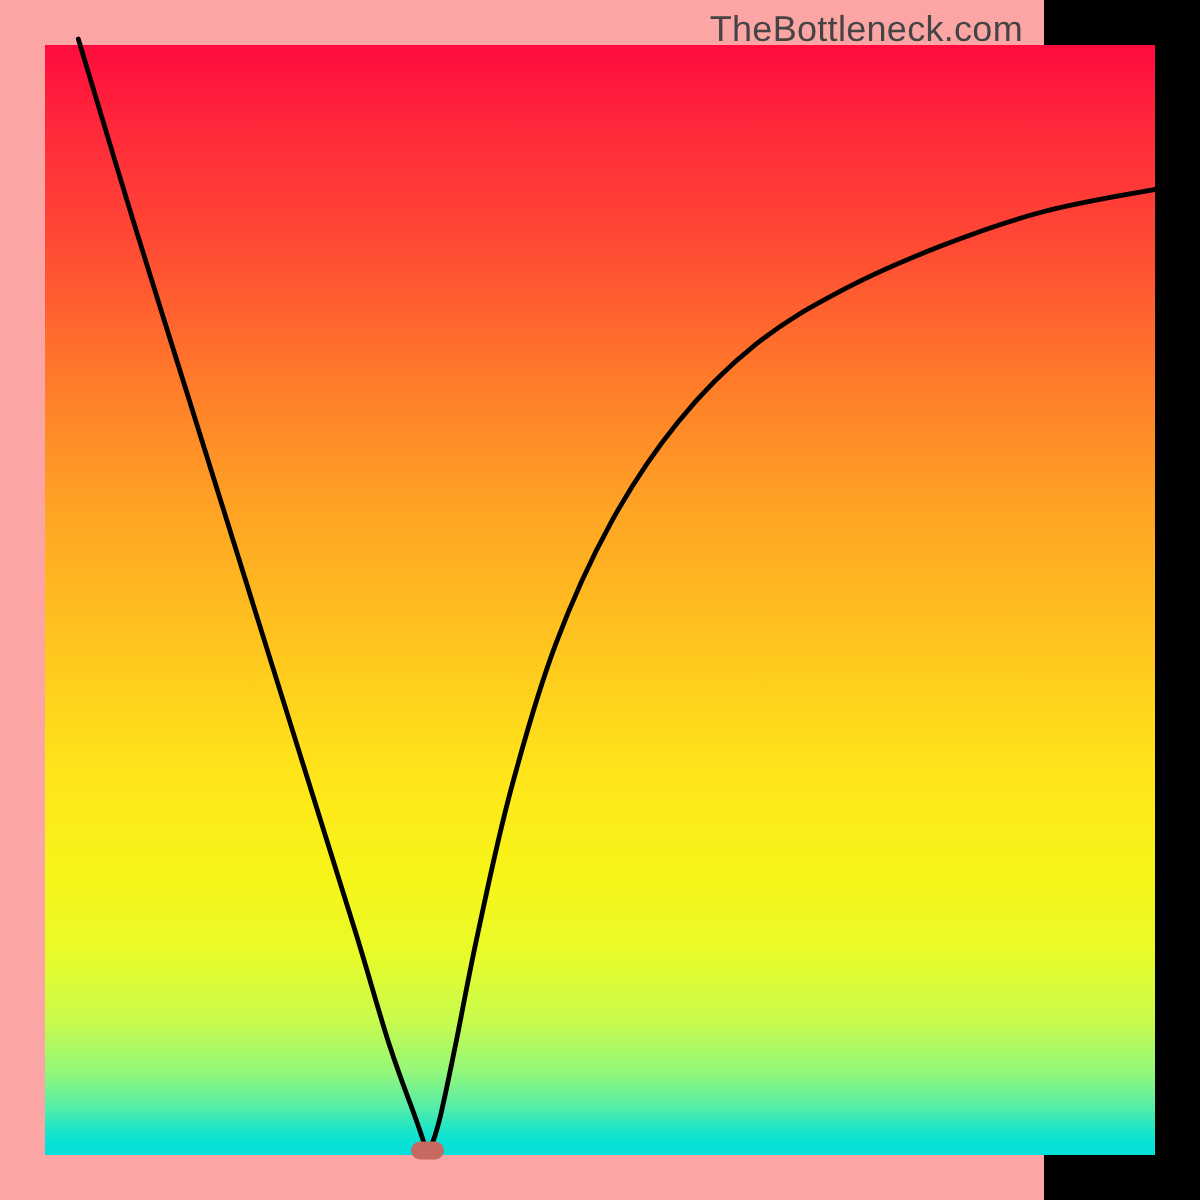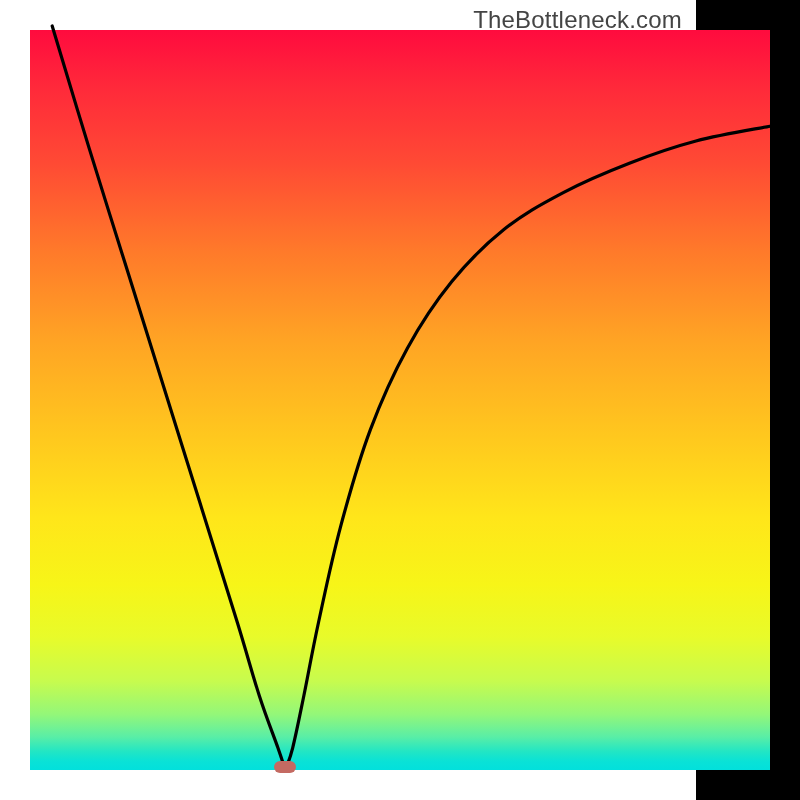--- a/index.html
+++ b/index.html
@@ -8,21 +8,21 @@
     width: 800px;
     height: 800px;
     overflow: hidden;
     background: #000;
     font-family: Arial, Helvetica, sans-serif;
   }
   .frame {
     position: relative;
     width: 696px;
     height: 800px;
-    background: #ffffff;
+    background: #fca5a5;
   }
   .watermark {
     position: absolute;
     top: 6px;
     right: 14px;
     color: #444;
     font-size: 24px;
     font-weight: 500;
     letter-spacing: 0.2px;
     user-select: none;

